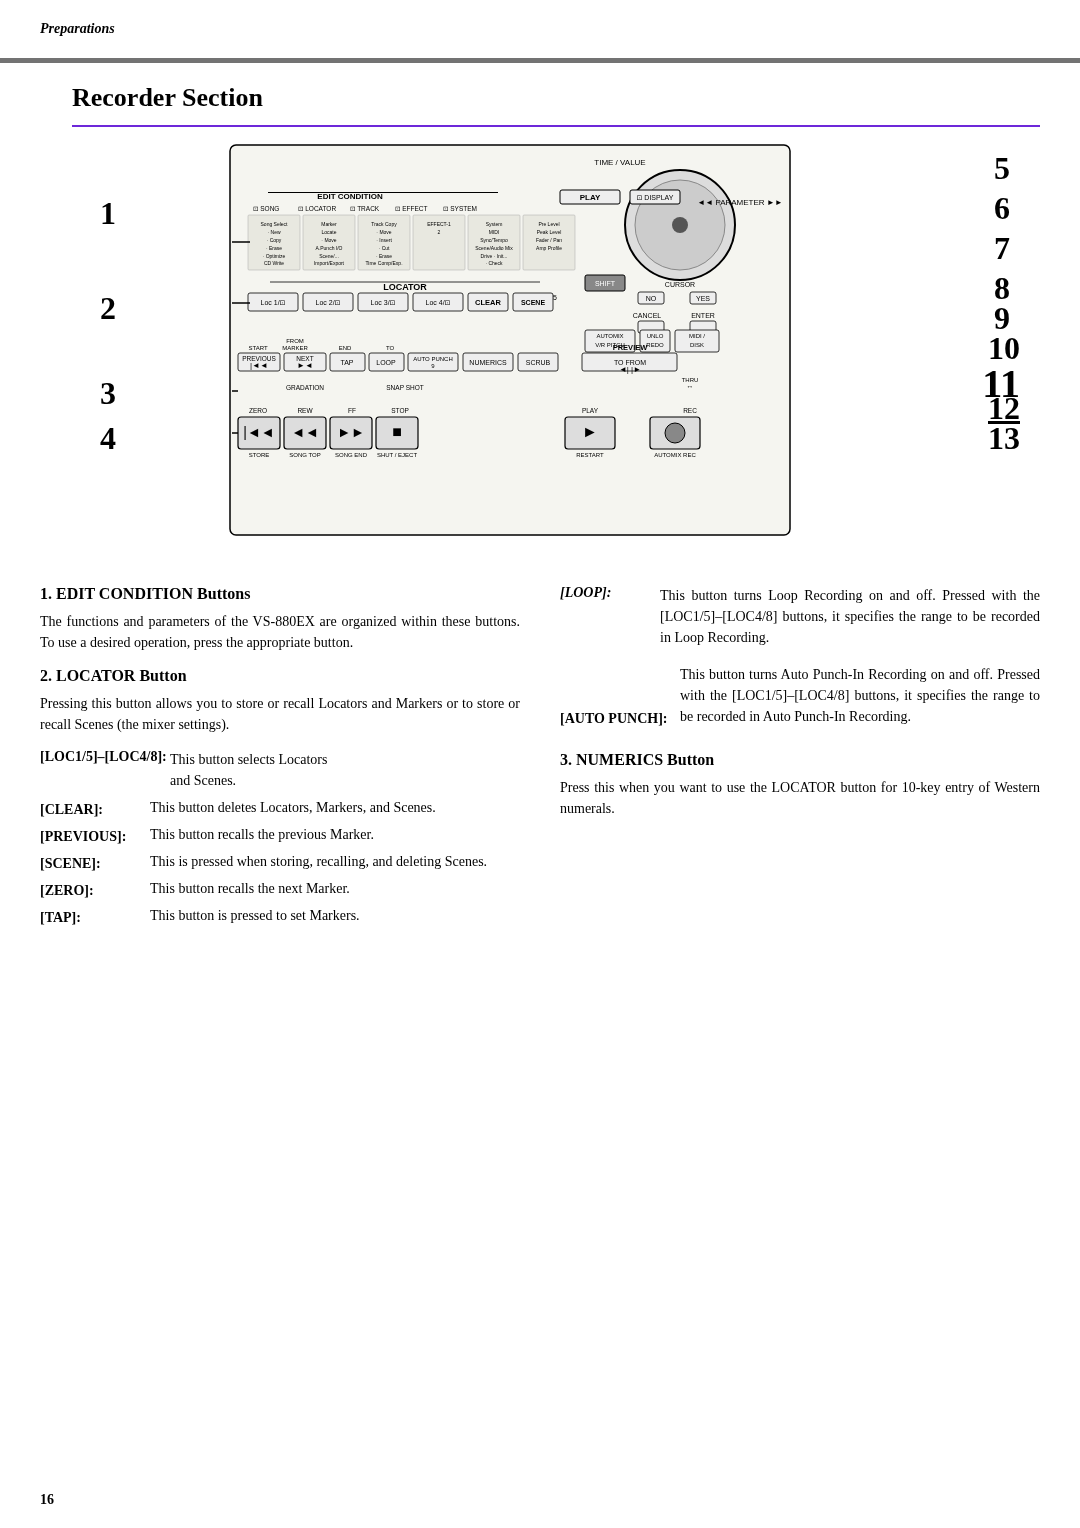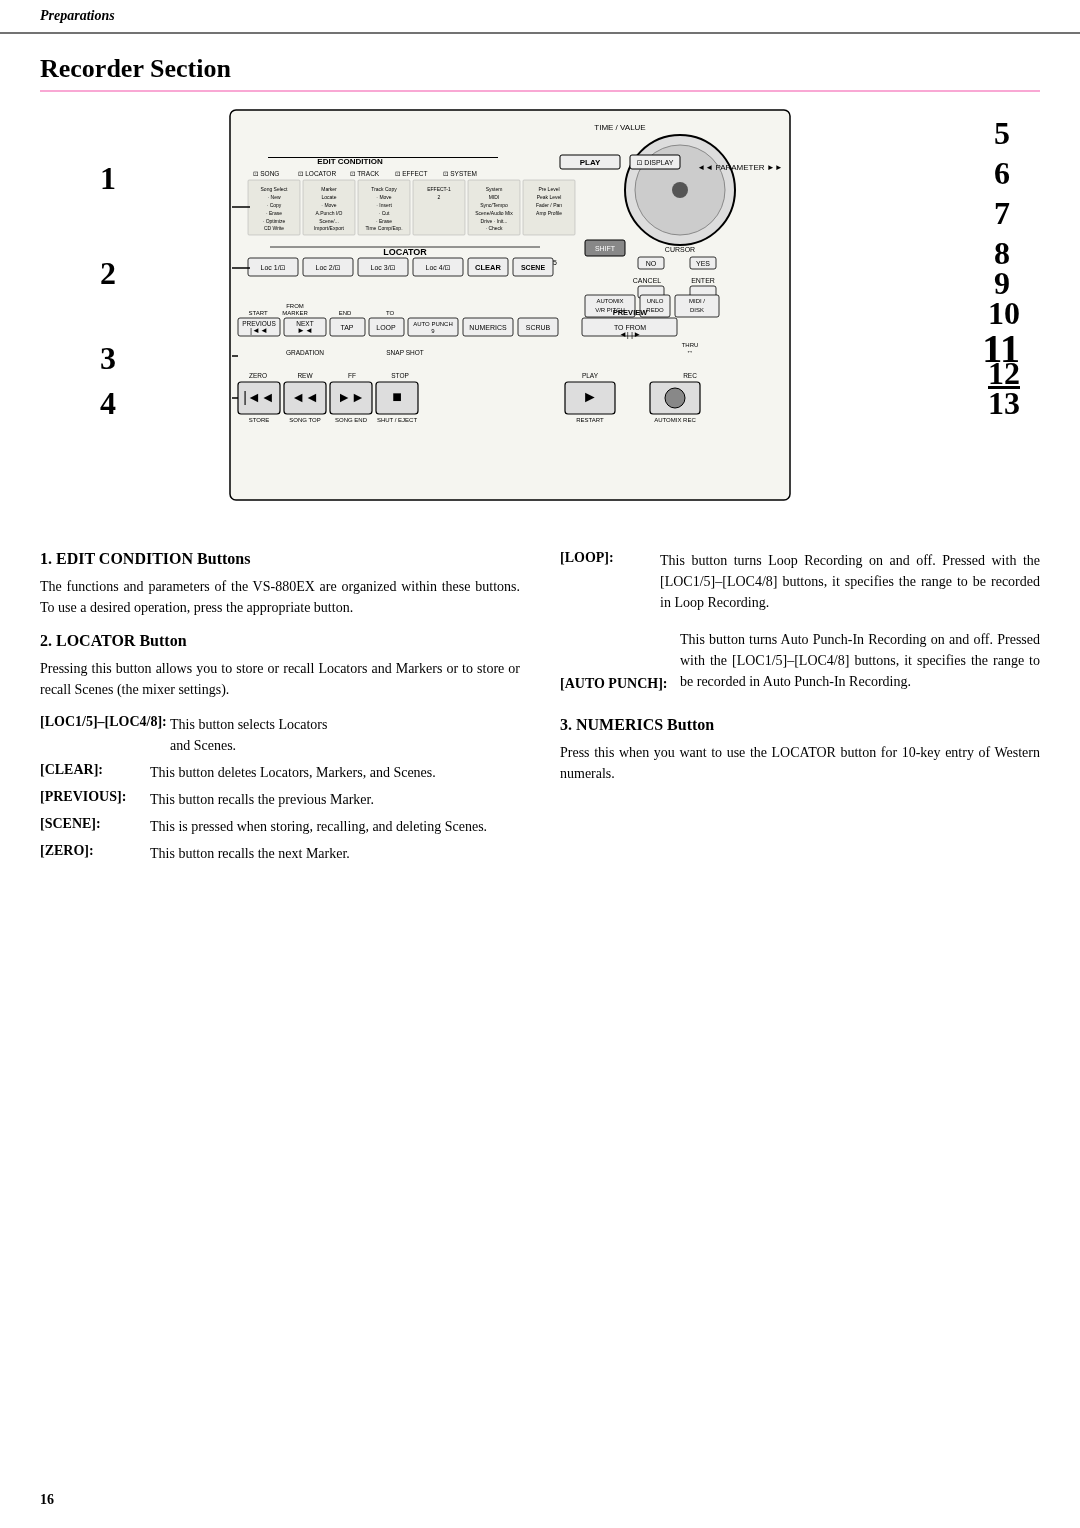--- a/index.html
+++ b/index.html
@@ -17,41 +17,42 @@
       width: 1080px;
       min-height: 1528px;
       padding: 0;
       position: relative;
     }
 
     
     .top-bar {
       display: flex;
       align-items: flex-end;
-      padding: 8px 40px;
-      border-bottom: 2px solid #737373;
+      padding: 21px 40px;
+      border-bottom: 5px solid #737373;
     }
     .section-label {
       font-style: italic;
       font-size: 14px;
       font-weight: bold;
     }
 
     
     .main-content {
       padding: 20px 40px 40px 40px;
     }
 
     
     .recorder-title {
       font-size: 26px;
       font-weight: bold;
       margin-bottom: 8px;
-      border-bottom: 2px solid #f9a8d4;
-      padding-bottom: 6px;
+      border-bottom: 2px solid #6d28d9;
+      padding-bottom: 12px;
+      margin-left: 32px;
     }
 
     
     .diagram-area {
       position: relative;
       width: 100%;
       margin-bottom: 30px;
     }
 
     .diagram-wrapper {
@@ -92,21 +93,21 @@
       margin-bottom: 14px;
       text-align: justify;
     }
 
     .term-list {
       margin-bottom: 14px;
       font-family: Liberation Serif, serif;
     }
     .term-row {
       display: flex;
-      align-items: flex-start;
+      align-items: flex-end;
       margin-bottom: 6px;
       font-size: 14px;
     }
     .term-label {
       font-weight: bold;
       min-width: 110px;
       flex-shrink: 0;
     }
     .term-desc {
       flex: 1;
@@ -404,29 +405,33 @@
           <div class="term-row">
             <span class="term-label"><strong>[SCENE]:</strong></span>
             <span class="term-desc">This is pressed when storing, recalling, and deleting Scenes.</span>
           </div>
 
           <div class="term-row">
             <span class="term-label"><strong>[ZERO]:</strong></span>
             <span class="term-desc">This button recalls the next Marker.</span>
           </div>
 
+          <div class="term-row">
+            <span class="term-label"><strong>[TAP]:</strong></span>
+            <span class="term-desc">This button is pressed to set Markers.</span>
+          </div>
 
         </div>
 
       </div>
 
       <div class="col-right">
 
         <div class="term-row" style="margin-bottom:16px; align-items:flex-start;">
-          <span class="term-label" style="min-width:100px;"><strong>[LOOP]:</strong></span>
+          <span class="term-label" style="min-width:100px;font-style:italic;"><strong>[LOOP]:</strong></span>
           <span class="term-desc">This button turns Loop Recording on and off. Pressed with the [LOC1/5]–[LOC4/8] buttons, it specifies the range to be recorded in Loop Recording.</span>
         </div>
 
         <div class="term-row" style="margin-bottom:24px; align-items:flex-end;">
           <span class="term-label" style="min-width:120px;"><strong>[AUTO PUNCH]:</strong></span>
           <span class="term-desc">This button turns Auto Punch-In Recording on and off. Pressed with the [LOC1/5]–[LOC4/8] buttons, it specifies the range to be recorded in Auto Punch-In Recording.</span>
         </div>
 
         <div class="section-heading">3.   NUMERICS Button</div>
         <p class="body-text">Press this when you want to use the LOCATOR button for 10-key entry of Western numerals.</p>

